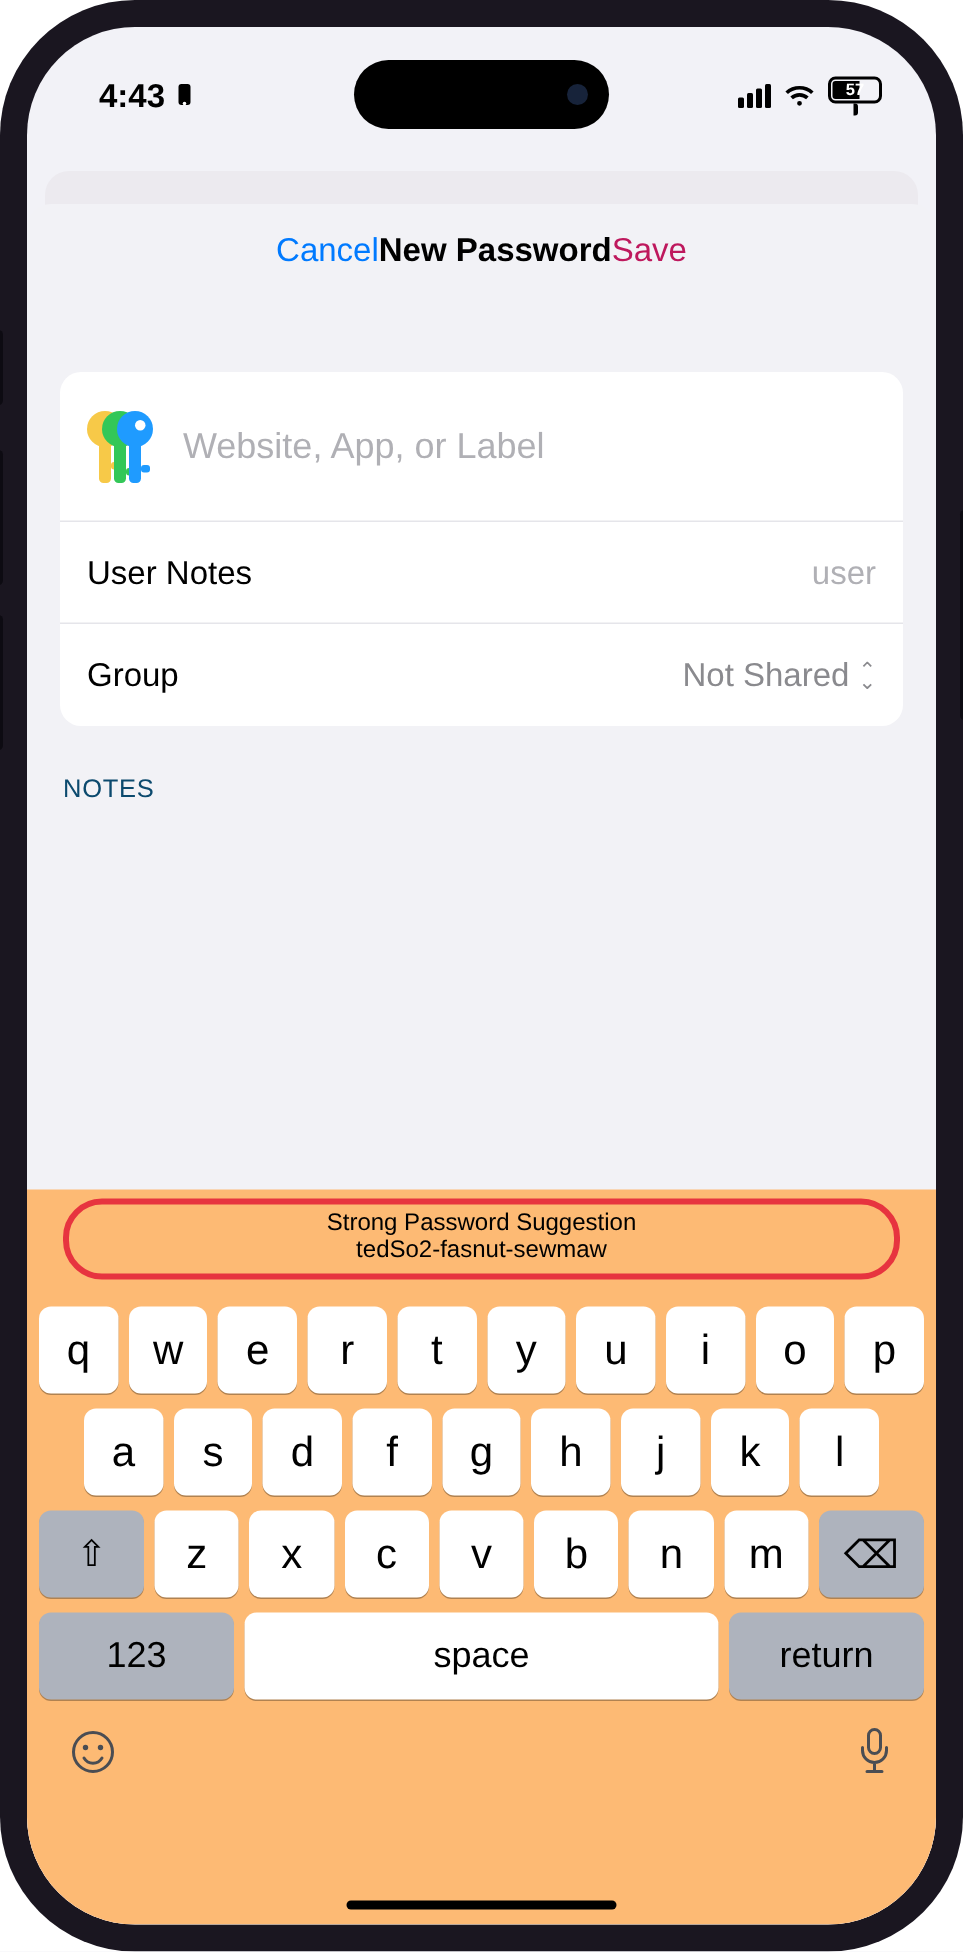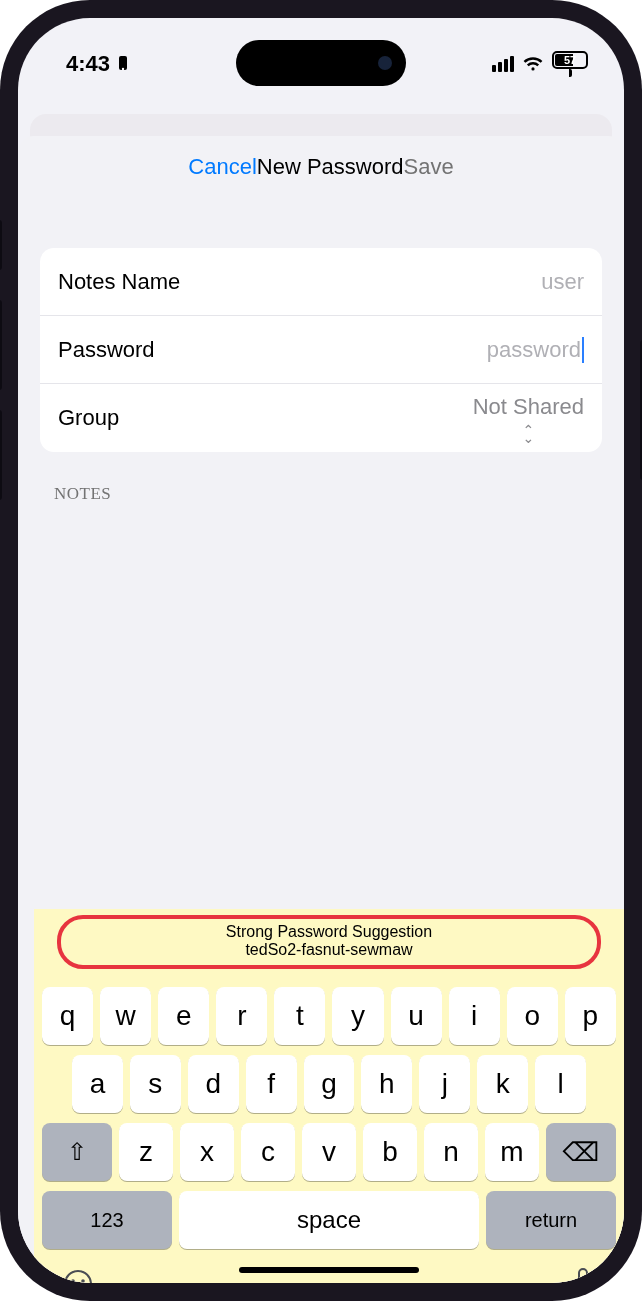--- a/index.html
+++ b/index.html
@@ -49,22 +49,22 @@
   }
   .sheet{
     position:absolute;top:118px;left:0;right:0;bottom:0;
     background:#f2f2f6;border-radius:16px 16px 0 0;
   }
   .nav-bar{
     display:flex;align-items:center;justify-content:center;
     padding:18px 22px;
   }
   .nav-cancel{color:#007aff;font-size:22px;}
-  .nav-title{font-size:22px;font-weight:400;}
-  .nav-save{color:#737373;font-size:22px;}
+  .nav-title{font-size:22px;font-weight:700;}
+  .nav-save{color:#be185d;font-size:22px;}
 
   .card{
     margin:50px 22px 0 22px;background:#fff;border-radius:14px;overflow:hidden;
   }
   .row{
     display:flex;align-items:center;padding:0 18px;min-height:68px;
     border-bottom:1px solid #e5e5ea;font-size:22px;
   }
   .row:last-child{border-bottom:none;}
   .row-site{min-height:100px;}
@@ -75,52 +75,51 @@
   .key-shape .tooth{width:6px;height:5px;position:absolute;right:2px;border-radius:2px;}
   .k1{left:0;} .k1 .head,.k1 .stem,.k1 .tooth{background:#f7c948;} .k1 .tooth{top:34px;}
   .k2{left:10px;} .k2 .head,.k2 .stem,.k2 .tooth{background:#33c758;} .k2 .tooth{top:38px;}
   .k3{left:20px;} .k3 .head,.k3 .stem,.k3 .tooth{background:#1f9bff;} .k3 .tooth{top:36px;}
   .k3 .hole{width:7px;height:7px;border-radius:50%;background:#fff;position:absolute;top:6px;left:12px;}
   .site-placeholder{color:#b0b0b5;font-size:24px;}
   .row-label{flex:1;color:#000;}
   .row-value{color:#b0b0b5;}
   .password-field{display:flex;align-items:center;}
   .cursor{display:inline-block;width:2px;height:26px;background:#2a7fff;margin-left:1px;}
-  .group-value{display:flex;align-items:center;gap:6px;color:#8a8a8e;flex-direction:column;}
+  .group-value{display:flex;align-items:center;gap:6px;color:#8a8a8e;}
   .updown{font-size:14px;line-height:8px;color:#8a8a8e;display:flex;flex-direction:column;}
 
-  .notes-header{margin:32px 38px 4px 36px;color:#737373;font-size:17px;letter-spacing:0.5px;font-family:Liberation Serif, serif;}
+  .notes-header{margin:32px 38px 4px 24px;color:#0c4a6e;font-size:17px;letter-spacing:0.5px;}
   .notes-card{margin:4px 22px 0 22px;background:#fff;border-radius:14px;padding:16px 18px 28px 18px;min-height:94px;}
   .notes-placeholder{color:#b0b0b5;font-size:22px;}
 
   .keyboard{
-    position:absolute;left:0;right:0;bottom:0;height:374px;
-    background:#fef9c3;
-    margin-left:16px;
+    position:absolute;left:0;right:0;bottom:0;height:490px;
+    background:#fdba74;
   }
   .suggestion-bar{padding:6px 12px 8px 12px;display:flex;justify-content:center;}
   .suggestion-box{
     border:4px solid #e7343f;border-radius:26px;
     padding:4px 22px 6px 22px;width:96%;text-align:center;
     background:transparent;
   }
   .sugg-title{font-size:16px;color:#000;}
   .sugg-value{font-size:16px;color:#000;}
 
   .kb-rows{padding:0 8px;}
   .kb-row{display:flex;gap:7px;margin-top:10px;}
   .kb-row.row2{padding:0 30px;}
   .key{
     flex:1;background:#fff;border-radius:8px;height:58px;
     display:flex;align-items:center;justify-content:center;font-size:28px;
     box-shadow:0 1px 0 rgba(0,0,0,0.3);
   }
   .key.mod{background:#aeb3bd;}
   .key.shift,.key.back{flex:0 0 70px;}
-  .key.num,.key.return{flex:0 0 130px;font-size:20px;}
+  .key.num,.key.return{flex:0 0 130px;font-size:24px;}
   .key.space{flex:1;font-size:24px;}
   .kb-row.row4{margin-top:10px;padding:0 0;}
   .kb-row.row4 .key{height:58px;}
   .kb-bottom{
     display:flex;justify-content:space-between;align-items:center;
     padding:18px 28px 0 28px;font-size:32px;color:#4a4d53;
   }
   .home-indicator{
     position:absolute;bottom:10px;left:50%;transform:translateX(-50%);
     width:180px;height:6px;background:#000;border-radius:4px;
@@ -175,30 +174,44 @@
     <div class="back-sheet"></div>
 
     <div class="sheet">
       <div class="nav-bar">
         <span class="nav-cancel">Cancel</span>
         <span class="nav-title">New Password</span>
         <span class="nav-save">Save</span>
       </div>
 
       <div class="card">
+        <div class="row row-site">
+          <div class="keys-icon">
+            <div class="key-shape k1">
+                <div class="head"></div>
+                <div class="stem"></div>
+                <div class="tooth"></div>
+              </div>
+            <div class="key-shape k2">
+                <div class="head"></div>
+                <div class="stem"></div>
+                <div class="tooth"></div>
+              </div>
+            <div class="key-shape k3">
+                <div class="head"></div>
+                <div class="stem"></div>
+                <div class="tooth"></div>
+                <div class="hole"></div>
+              </div>
+          </div>
+          <span class="site-placeholder">Website, App, or Label</span>
+        </div>
         <div class="row">
-          <span class="row-label">Notes Name</span>
+          <span class="row-label">User Notes</span>
           <span class="row-value">user</span>
-        </div>
-        <div class="row">
-          <span class="row-label">Password</span>
-          <span class="password-field">
-            <span class="row-value">password</span>
-            <span class="cursor"></span>
-          </span>
         </div>
         <div class="row">
           <span class="row-label">Group</span>
           <span class="group-value">
             <span>Not Shared</span>
             <span class="updown">
                 <span>⌃</span>
                 <span>⌄</span>
               </span>
           </span>

